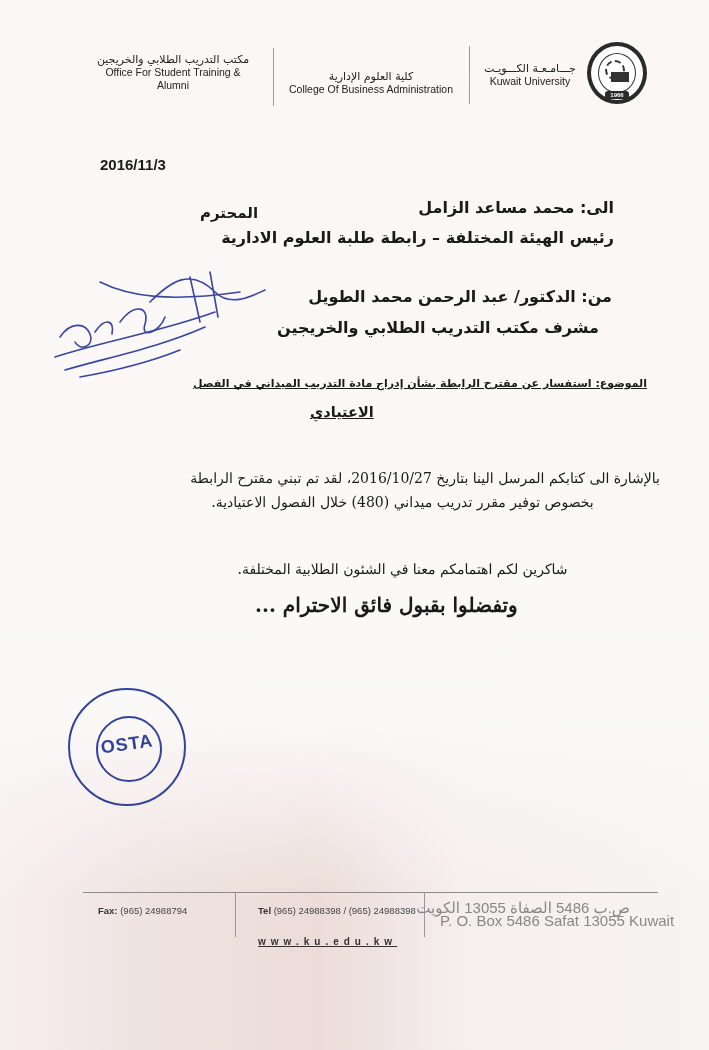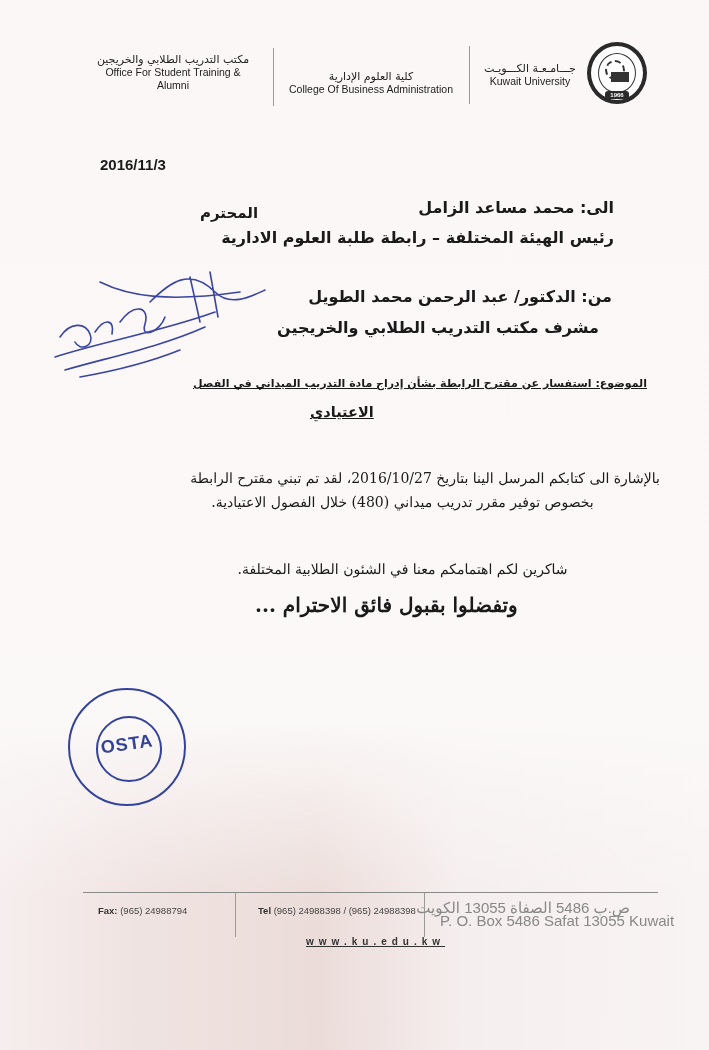--- a/index.html
+++ b/index.html
@@ -55,21 +55,21 @@
            border:2px solid #34439a; }
   .stamp .osta { position:absolute; left:0; right:0; top:44px; text-align:center; color:#34439a;
            font-weight:bold; font-size:18px; letter-spacing:1px; transform:rotate(-8deg); }
 
   
   .ftr-hr { position:absolute; left:83px; top:892px; width:575px; height:1px; background:#8a8a8a; }
   .ftr-div { position:absolute; width:1px; background:#9a9a9a; top:893px; height:44px; }
   .ftr { position:absolute; font-size:9.5px; color:#444; white-space:nowrap; }
   .ftr b { color:#333; }
   .ftr-addr { left:440px; top:901px; color:#888; font-size:15px; line-height:13px; }
-  .web { left:258px; top:936px; font-size:10px; letter-spacing:5px; font-weight:bold; text-decoration:underline; color:#333;margin-left:48px; }
+  .web { left:258px; top:936px; font-size:10px; letter-spacing:5px; font-weight:bold; text-decoration:underline; color:#333; }
 </style>
 </head>
 <body>
 
 <div class="page-top"></div>
 
 <div class="logo">
   <div class="inner"></div>
     <div class="sun"></div>
     <div class="bldg"></div>

